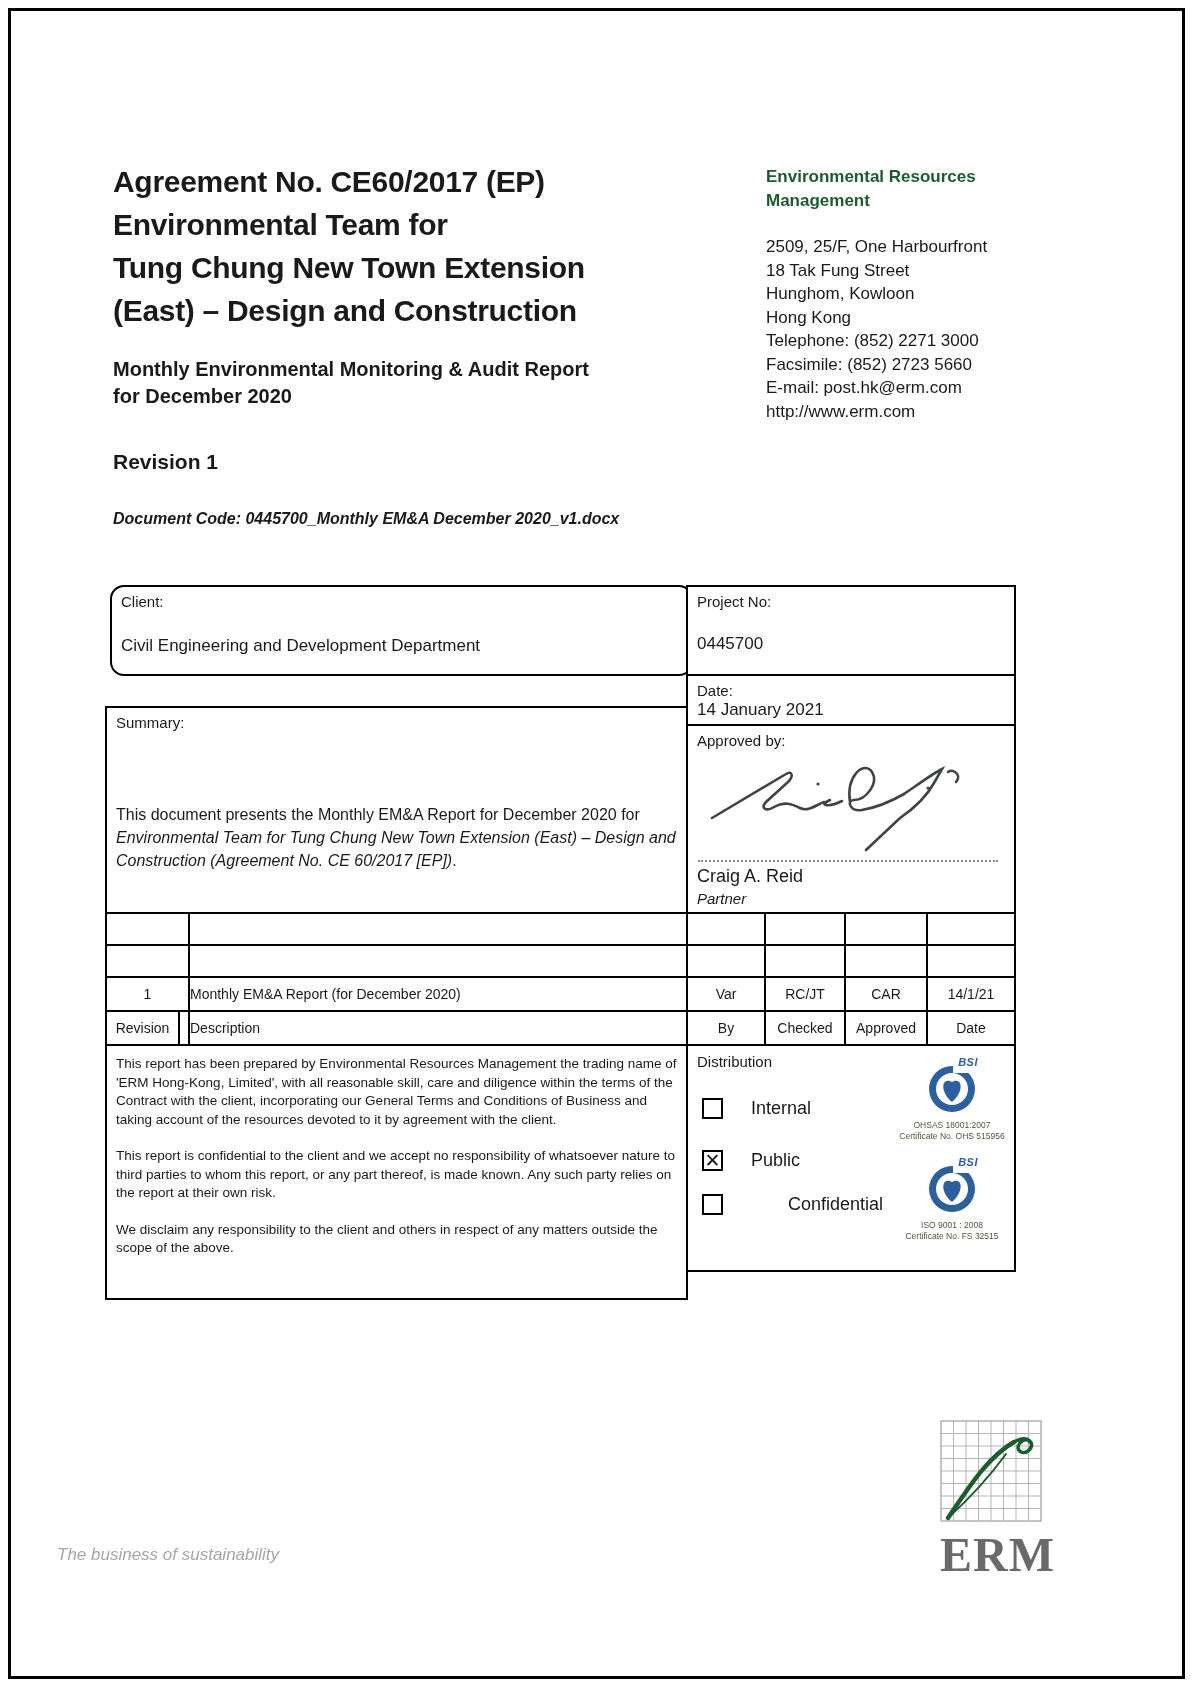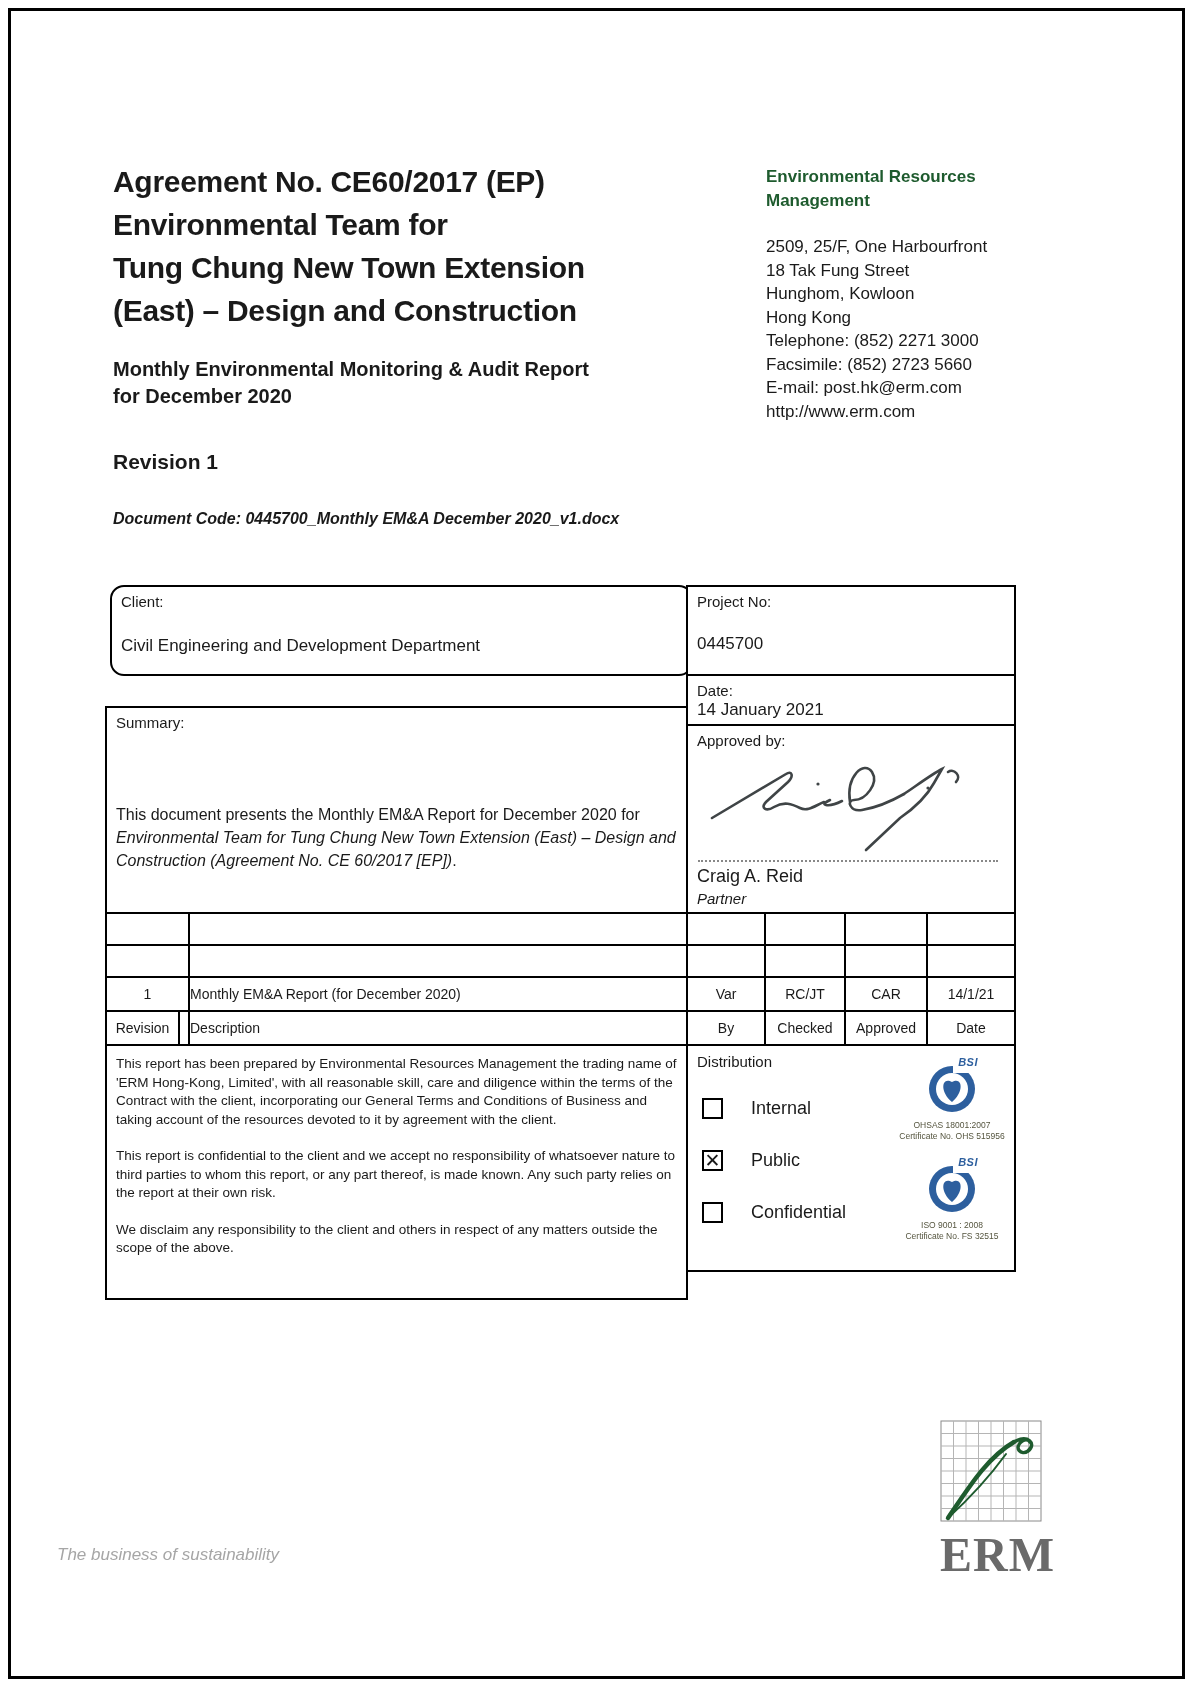--- a/index.html
+++ b/index.html
@@ -48,21 +48,21 @@
   .cell-disclaimer{left:105px;top:1044px;width:583px;height:256px;padding:9px 8px 0 9px;}
   .cell-disclaimer p{margin:0 0 18px;font-size:13.5px;line-height:18.5px;}
 
   
   .cell-dist{left:686px;top:1044px;width:330px;height:228px;}
   .dist-label{position:absolute;left:9px;top:7px;font-size:15px;}
   .opt{position:absolute;left:14px;display:flex;align-items:center;}
   .opt .cb{width:21px;height:21px;border:2px solid #000;box-sizing:border-box;display:flex;
            align-items:center;justify-content:center;font-size:19px;line-height:1;}
   .opt .optlbl{margin-left:28px;font-size:18px;}
-  .opt1{top:52px;} .opt2{top:104px;} .opt3{top:156px;}
+  .opt1{top:52px;} .opt2{top:104px;} .opt3{top:148px;gap:37px;}
 
   .bsi{position:absolute;width:116px;text-align:center;}
   .bsi1{left:206px;top:12px;} .bsi2{left:206px;top:112px;}
   .bsi .cap{font-size:8.5px;line-height:11px;color:#55553f;}
   .bsi-badge{position:relative;display:inline-block;width:58px;height:58px;}
   .bsi-txt{position:absolute;right:2px;top:-2px;font-size:11px;font-weight:bold;font-style:italic;
            color:#2d5f9e;background:#fff;padding:0 1px;letter-spacing:0.5px;}
 
   
   .tagline{position:absolute;left:57px;top:1545px;font-size:17px;font-style:italic;color:#a6a6a6;}

